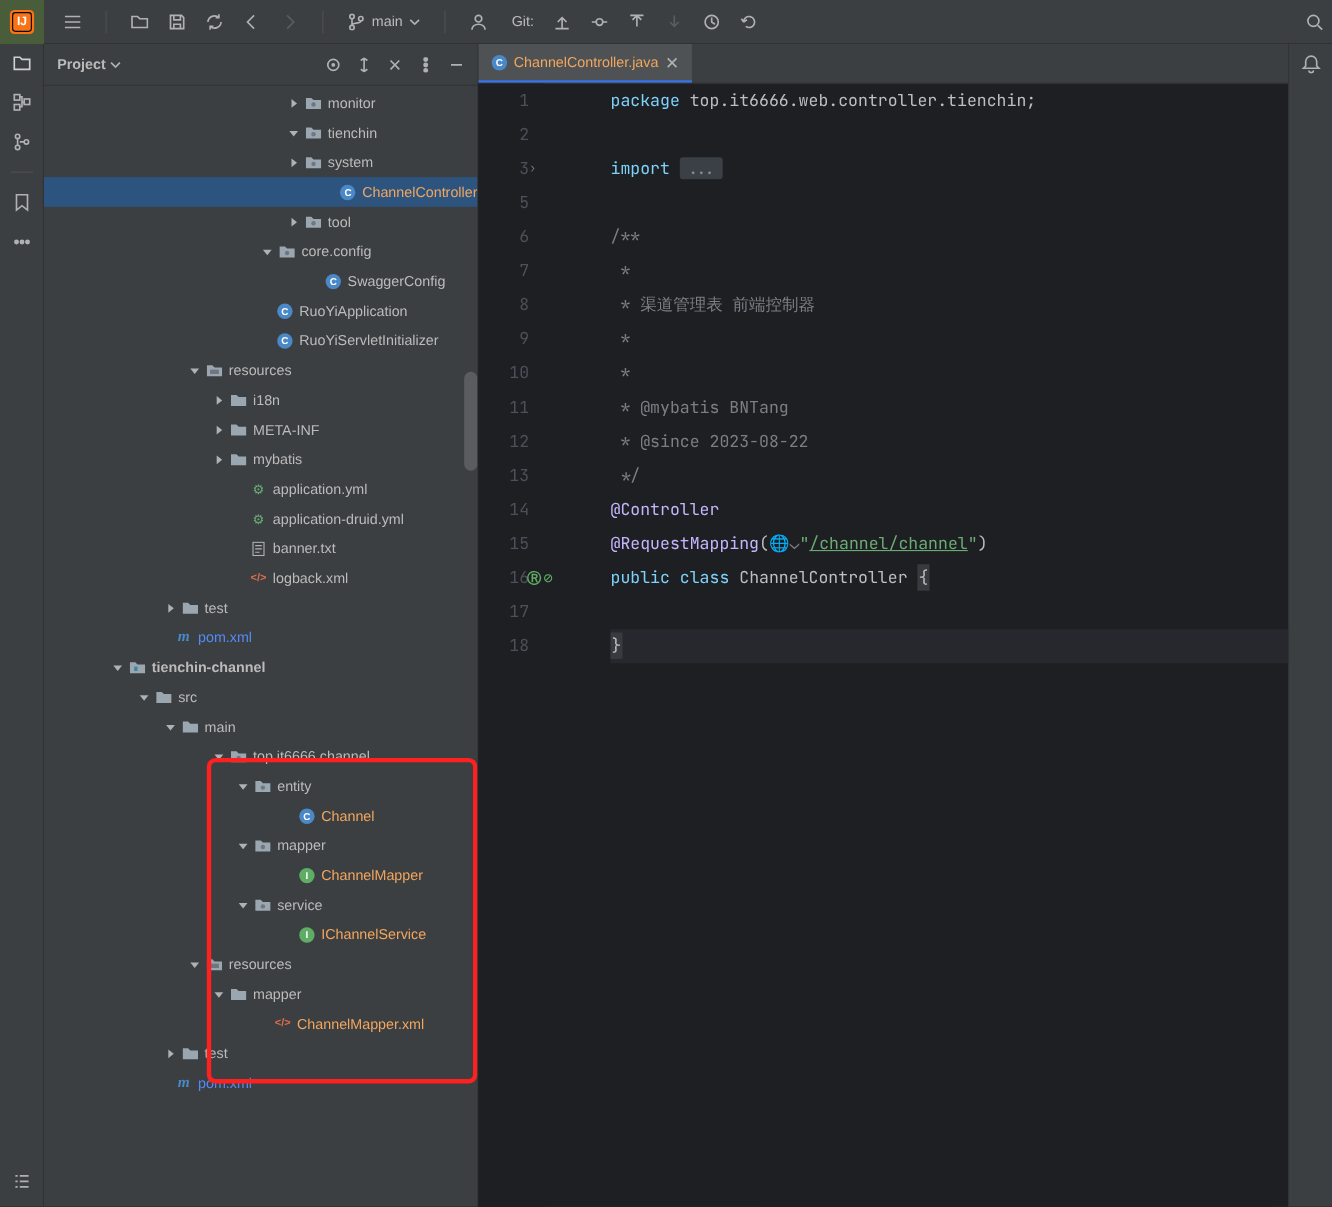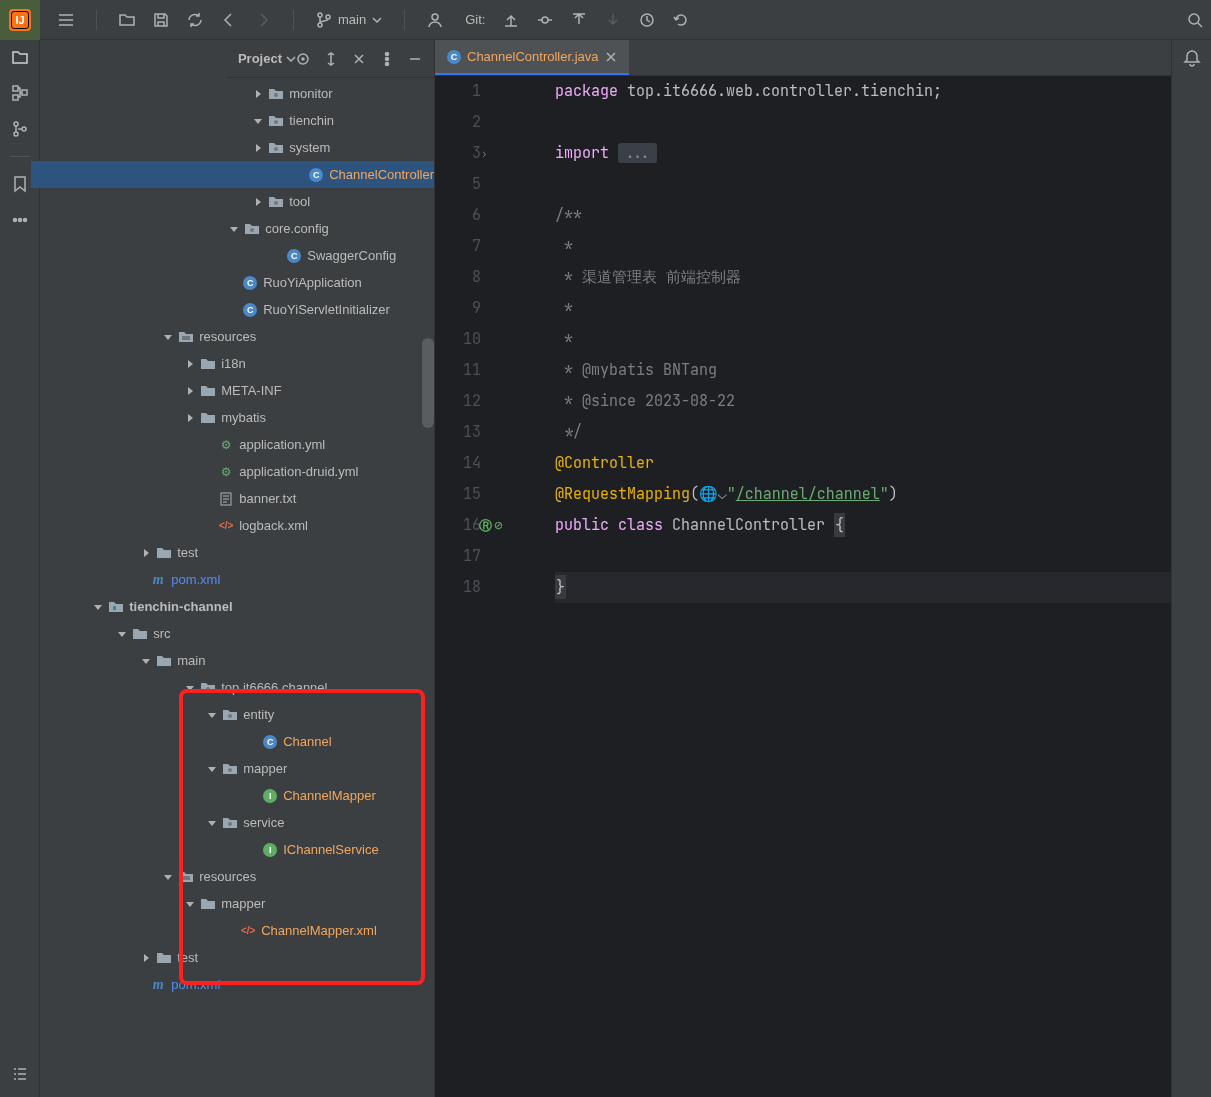--- a/index.html
+++ b/index.html
@@ -15,21 +15,21 @@
 .branch { display: flex; align-items: center; gap: 6px; color: #bbbbbb; }
 .git-label { color: #bbbbbb; margin-left: 4px; }
 .toolbar-right { margin-left: auto; display: flex; align-items: center; gap: 14px; }
 
 .main { display: flex; height: calc(100% - 40px); }
 .left-rail { width: 40px; background: #3c3f41; border-right: 1px solid #323232; display: flex; flex-direction: column; align-items: center; padding-top: 8px; gap: 18px; }
 .rail-icon { width: 18px; height: 18px; stroke: #afb1b3; fill: none; stroke-width: 1.5; cursor: pointer; }
 .rail-icon.active { stroke: #ced0d6; }
 .rail-bottom { margin-top: auto; margin-bottom: 14px; display: flex; flex-direction: column; gap: 18px; align-items: center; }
 
-.sidebar { width: 395px; background: #3c3f41; border-right: 1px solid #323232; display: flex; flex-direction: column; align-items: flex-end; }
+.sidebar { width: 395px; background: #3c3f41; border-right: 1px solid #323232; display: flex; flex-direction: column; }
 .sidebar-header { height: 38px; display: flex; align-items: center; padding: 0 12px; border-bottom: 1px solid #323232; }
 .sidebar-title { font-weight: 600; display: flex; align-items: center; gap: 4px; }
 .sidebar-actions { margin-left: auto; display: flex; gap: 14px; align-items: center; }
 .sidebar-actions svg { width: 14px; height: 14px; stroke: #afb1b3; fill: none; stroke-width: 1.5; cursor: pointer; }
 
 .tree { flex: 1; overflow-y: auto; padding: 2px 0 20px 0; position: relative; }
 .tree-row { height: 27px; display: flex; align-items: center; white-space: nowrap; cursor: pointer; }
 .tree-row.selected { background: #2d547f; color: #fff; }
 .tree-indent { display: inline-block; }
 .tree-arrow { width: 14px; display: inline-flex; justify-content: center; margin-right: 2px; }
@@ -60,24 +60,24 @@
 .tab-label { color: #f2a65e; }
 
 .code-area { flex: 1; display: flex; font-family: 'JetBrains Mono', Menlo, Consolas, monospace; font-size: 15px; line-height: 31px; }
 .gutter { width: 60px; text-align: right; color: #4b5059; padding-right: 14px; user-select: none; position: relative; background: #1e1f22; }
 .gutter-row { position: relative; height: 31px; }
 .fold-arrow { position: absolute; left: 46px; font-size: 11px; color: #6e7681; }
 .inline-icon { position: absolute; left: 44px; }
 .code { flex: 1; padding-left: 60px; position: relative; }
 .code-line { height: 31px; white-space: pre; }
 .code-line.current { background: #26282e; }
-.kw { color: #f0abfc; }
+.kw { color: #7dd3fc; }
 .string { color: #6aab73; text-decoration: underline; }
 .comment { color: #7a7e85; }
-.annotation { color: #eab308; margin-top: 12px; }
+.annotation { color: #c4b5fd; margin-top: 12px; }
 .type { color: #bcbec4; }
 .cls-name { color: #bcbec4; }
 .folded { background: #3b3f46; padding: 0 6px; border-radius: 3px; color: #868a91; }
 
 .right-rail { width: 40px; background: #3c3f41; border-left: 1px solid #323232; }
 .right-rail .rail-icon-box { width: 100%; height: 36px; display: flex; align-items: center; justify-content: center; }
 
 .chevron-down { width: 10px; height: 6px; }
 </style>
 </head>

